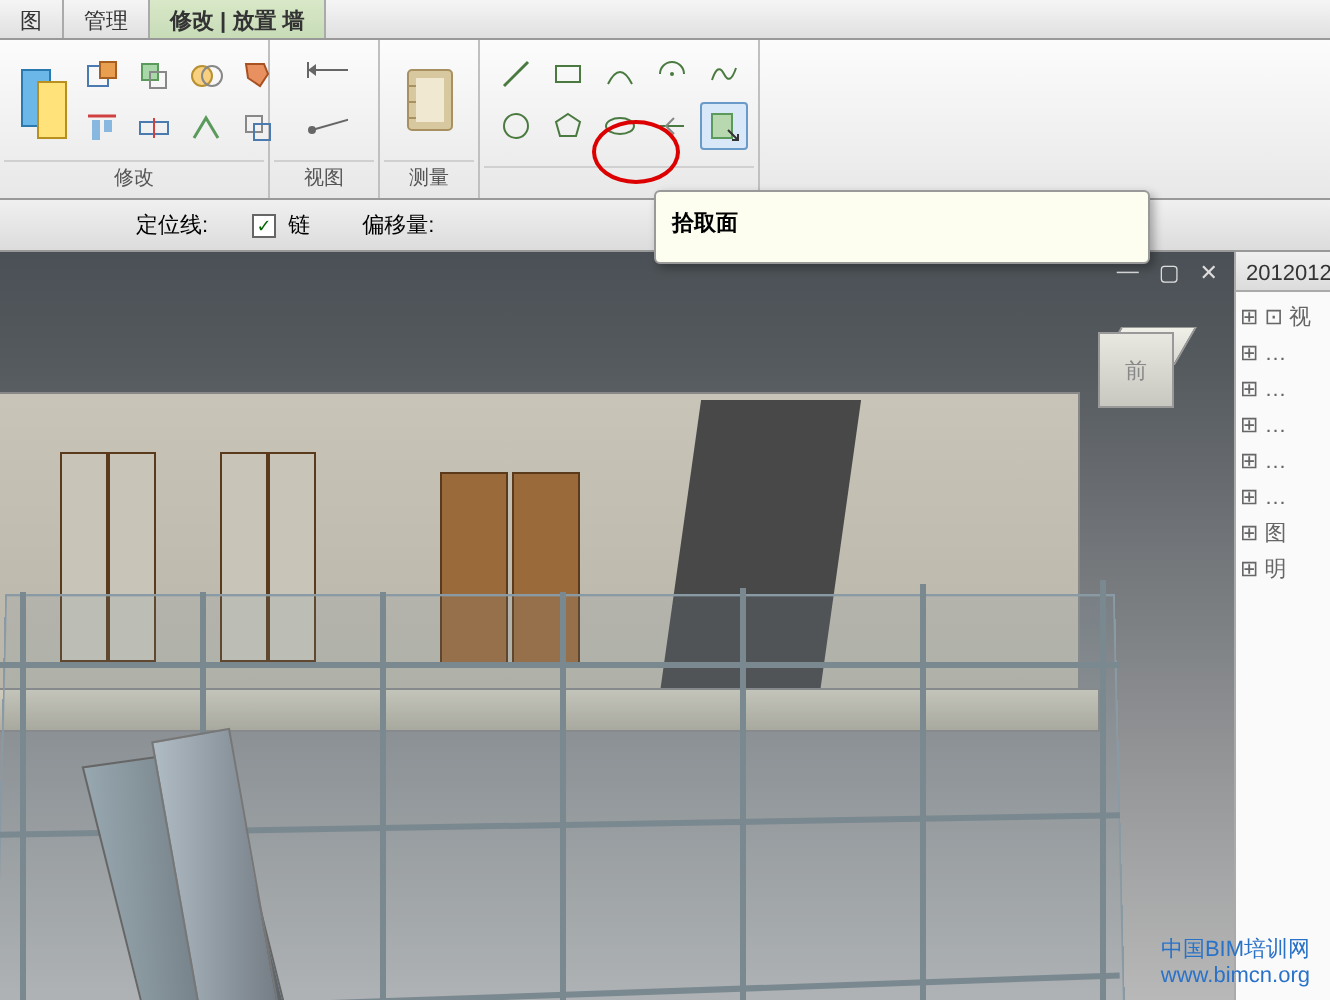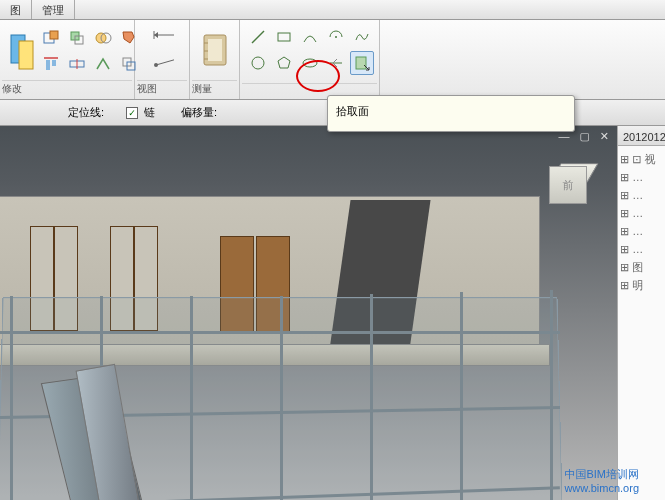--- a/index.html
+++ b/index.html
@@ -3,28 +3,28 @@
 <meta charset="utf-8">
 <style>
 *{box-sizing:border-box;margin:0;padding:0;font-family:"Microsoft YaHei",SimSun,sans-serif;font-size:11px}
 body{width:665px;height:500px;background:#e8e8e8;overflow:hidden;position:relative}
 .tabs{height:20px;background:linear-gradient(#f5f5f5,#e0e0e0);display:flex;border-bottom:1px solid #999}
 .tab{padding:3px 10px;border-right:1px solid #aaa;color:#333;cursor:pointer}
 .tab.active{background:linear-gradient(#d8e8c8,#c8dcb8);font-weight:bold}
 .ribbon{height:80px;background:linear-gradient(#fcfcfc,#e8e8e8);display:flex;border-bottom:1px solid #999}
 .panel{border-right:1px solid #c0c0c0;display:flex;flex-direction:column;padding:2px}
 .panel-body{flex:1;display:flex;align-items:center;padding:0 4px}
-.panel-label{text-align:left;color:#555;font-size:10px;padding:1px 0;border-top:1px solid #d0d0d0}
+.panel-label{text-align:center;color:#555;font-size:10px;padding:1px 0;border-top:1px solid #d0d0d0}
 .ibtn{width:24px;height:24px;margin:1px;display:inline-flex;align-items:center;justify-content:center;border-radius:2px}
 .ibtn.big{width:36px;height:48px}
 .col{display:flex;flex-direction:column}
 .row{display:flex}
 .circle{position:absolute;left:296px;top:60px;width:44px;height:32px;border:2px solid #d00;border-radius:50%;z-index:10;pointer-events:none}
 .tooltip{position:absolute;left:327px;top:95px;width:248px;background:#fdfdf0;border:1px solid #999;border-radius:3px;box-shadow:2px 2px 5px rgba(0,0,0,.3);padding:8px;z-index:20}
-.tooltip-title{font-weight:normal;margin-bottom:4px}
+.tooltip-title{font-weight:bold;margin-bottom:4px}
 .tooltip-body{color:#444}
 .optbar{height:26px;background:linear-gradient(#f0f0f0,#dcdcdc);display:flex;align-items:center;padding:0 6px;border-bottom:1px solid #999;gap:6px}
 .sel{background:#fff;border:1px solid #888;padding:1px 4px;height:18px;display:inline-flex;align-items:center;min-width:90px}
 .sel::after{content:"▼";margin-left:auto;font-size:8px;color:#555}
 .chk{width:12px;height:12px;background:#fff;border:1px solid #666;display:inline-flex;align-items:center;justify-content:center;font-size:9px;color:#060}
 .viewport{position:absolute;left:0;top:126px;width:617px;height:374px;background:linear-gradient(180deg,#4a5055 0%,#555a5f 15%,#b8b8b8 100%);overflow:hidden}
 .vp-title{position:absolute;top:4px;right:8px;display:flex;gap:10px;color:#ddd;font-size:11px;z-index:5}
 .vp-ctrl{cursor:pointer}
 .building{position:absolute;left:-60px;top:40px;width:700px;height:340px}
 .wall{position:absolute;background:#d8d4c8;border:1px solid #888}
@@ -32,29 +32,30 @@
 .door.light{background:#c8c4b8}
 .glass{position:absolute;background:rgba(120,150,160,.15);border:1px solid #8a9aa5}
 .mullion{position:absolute;background:#7a8890}
 .cube{position:absolute;right:24px;top:40px;width:44px;height:44px;z-index:6}
 .cube-face{position:absolute;width:38px;height:38px;background:linear-gradient(#e8e8e0,#c8c8c0);border:1px solid #999;display:flex;align-items:center;justify-content:center;color:#888;font-size:11px}
 .cube-top{transform:skewX(-30deg) scaleY(.5);top:-12px;left:6px;background:linear-gradient(#f0f0e8,#d8d8d0)}
 .sidepanel{position:absolute;right:0;top:146px;width:48px;height:354px;background:#fafafa;border-left:1px solid #aaa}
 .proj-title{position:absolute;right:0;top:126px;height:20px;width:48px;background:linear-gradient(#f0f0f0,#dcdcdc);border-left:1px solid #aaa;border-bottom:1px solid #aaa;padding:5px;overflow:hidden;white-space:nowrap;color:#333}
 .tree{padding:4px 2px;color:#666;font-size:10px;line-height:18px}
 .tree-item{white-space:nowrap;overflow:hidden}
-.watermark{position:absolute;right:26px;bottom:6px;color:#2a72c8;font-size:11px;text-align:right;z-index:30;font-family:Arial}
+.watermark{position:absolute;right:10px;bottom:6px;color:#2a72c8;font-size:11px;text-align:right;z-index:30;font-family:Arial}
 svg{display:block}
 </style>
 </head>
 <body>
 
 <div class="tabs">
   <div class="tab">图</div>
   <div class="tab">管理</div>
+  <div class="tab active">修改 | 放置 墙</div>
 </div>
 
 <div class="ribbon">
 
   <div class="panel" style="width:135px">
     <div class="panel-body">
       <div class="ibtn big">
           <svg width="30" height="40">
             <rect x="4" y="4" width="14" height="28" fill="#6bb7e8" stroke="#2a7ab0"></rect>
             <rect x="12" y="10" width="14" height="28" fill="#ffe37a" stroke="#b89020"></rect>

